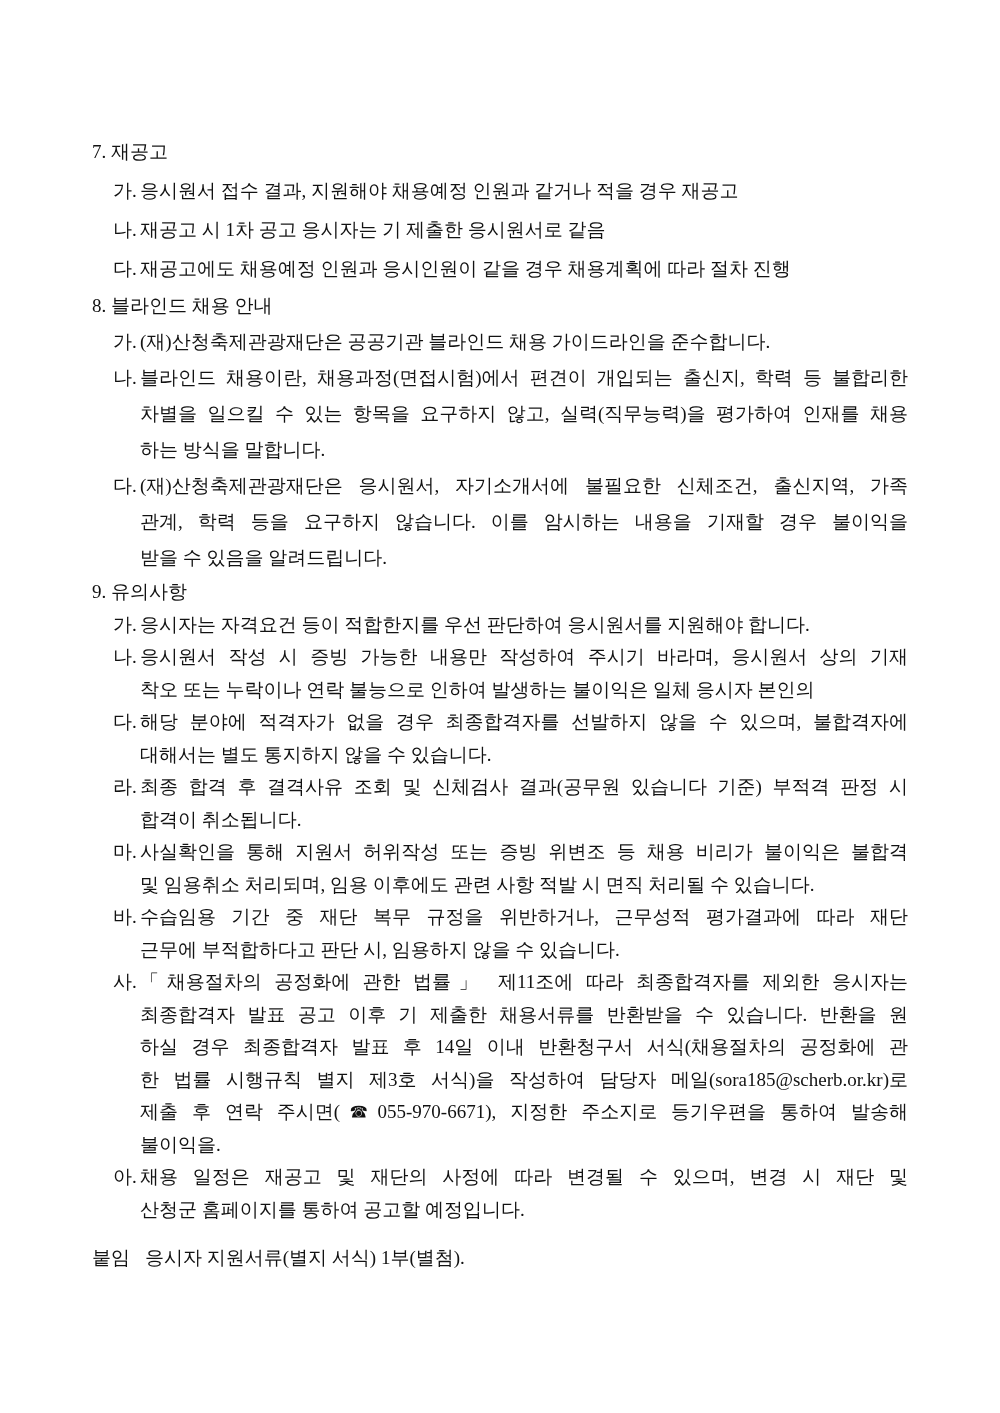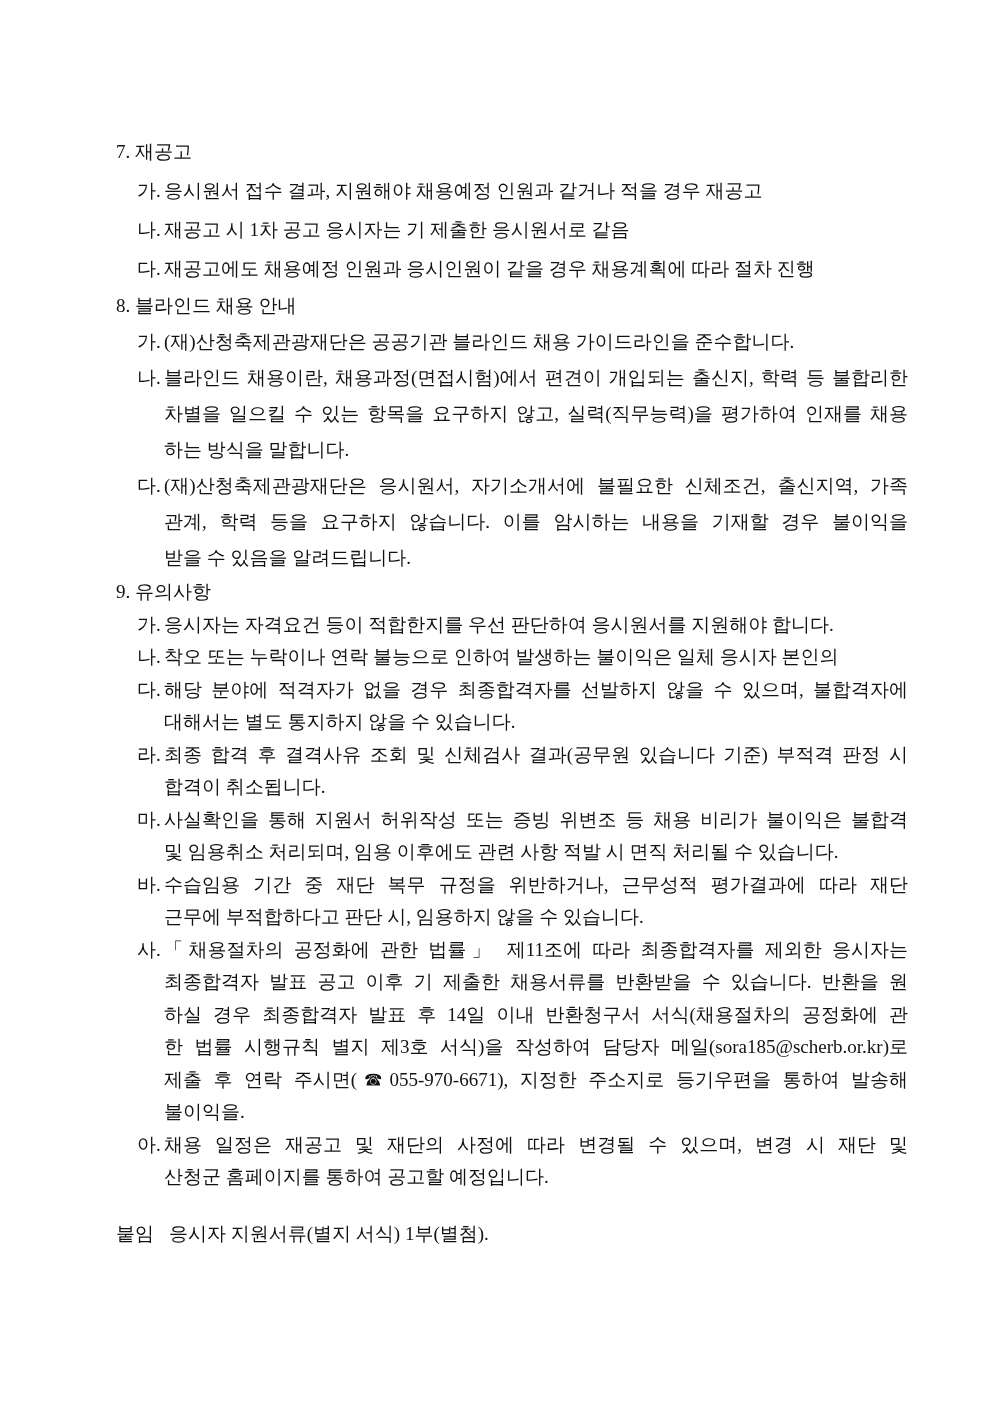--- a/index.html
+++ b/index.html
@@ -9,34 +9,34 @@
     background: #ffffff;
     color: #121212;
     font-family: "Liberation Serif", "DejaVu Serif", serif;
     font-size: 19px;
     overflow: hidden;
   }
   .page {
     box-sizing: border-box;
     width: 1000px;
     height: 1386px;
-    padding: 132px 92px 0 116px;
+    padding: 132px 92px 0 92px;
   }
   .section { margin: 0; }
   .section:nth-child(1) { line-height: 39px; }
   .section:nth-child(2) { line-height: 36px; }
   .section:nth-child(3) { line-height: 32.5px; }
   .heading { white-space: nowrap; }
   .secnum { display: inline-block; min-width: 19px; }
   .item { display: flex; margin-left: 21px; }
   .label { flex: 0 0 27px; width: 27px; }
   .itext { flex: 1; min-width: 0; }
   .line { text-align: justify; }
   .line:not(:last-child) { text-align-last: justify; }
-  .attachment { display: flex; margin-top: 24px; line-height: 32px; }
+  .attachment { display: flex; margin-top: 16px; line-height: 32px; }
   .alabel { margin-right: 15px; }
 </style>
 </head>
 <body>
 
 <div class="page">
   <div id="sections">
       <section class="section">
         <div class="heading"><span class="secnum">7.</span><span>재공고</span></div>
         <div class="item">
@@ -87,20 +87,21 @@
         <div class="heading"><span class="secnum">9.</span><span>유의사항</span></div>
         <div class="item">
           <span class="label">가.</span>
           <div class="itext">
             <div class="line">응시자는 자격요건 등이 적합한지를 우선 판단하여 응시원서를 지원해야 합니다.</div>
           </div>
         </div>
         <div class="item">
           <span class="label">나.</span>
           <div class="itext">
+            <div class="line">응시원서 작성 시 증빙 가능한 내용만 작성하여 주시기 바라며, 응시원서 상의 기재</div>
             <div class="line">착오 또는 누락이나 연락 불능으로 인하여 발생하는 불이익은 일체 응시자 본인의</div>
           </div>
         </div>
         <div class="item">
           <span class="label">다.</span>
           <div class="itext">
             <div class="line">해당 분야에 적격자가 없을 경우 최종합격자를 선발하지 않을 수 있으며, 불합격자에</div>
             <div class="line">대해서는 별도 통지하지 않을 수 있습니다.</div>
           </div>
         </div>

